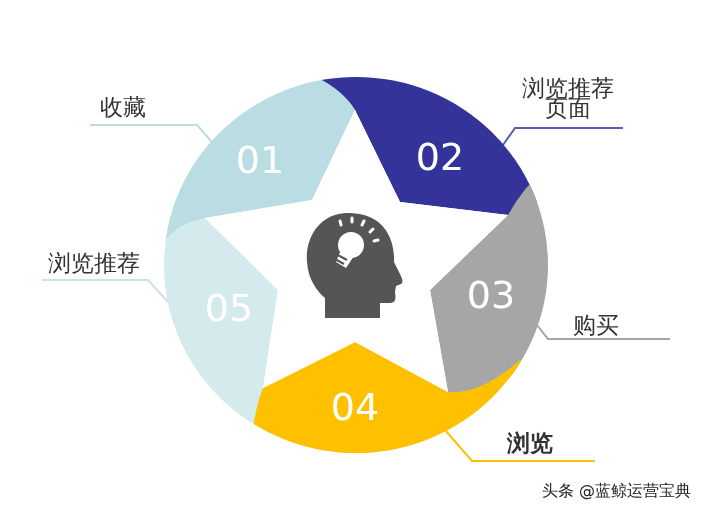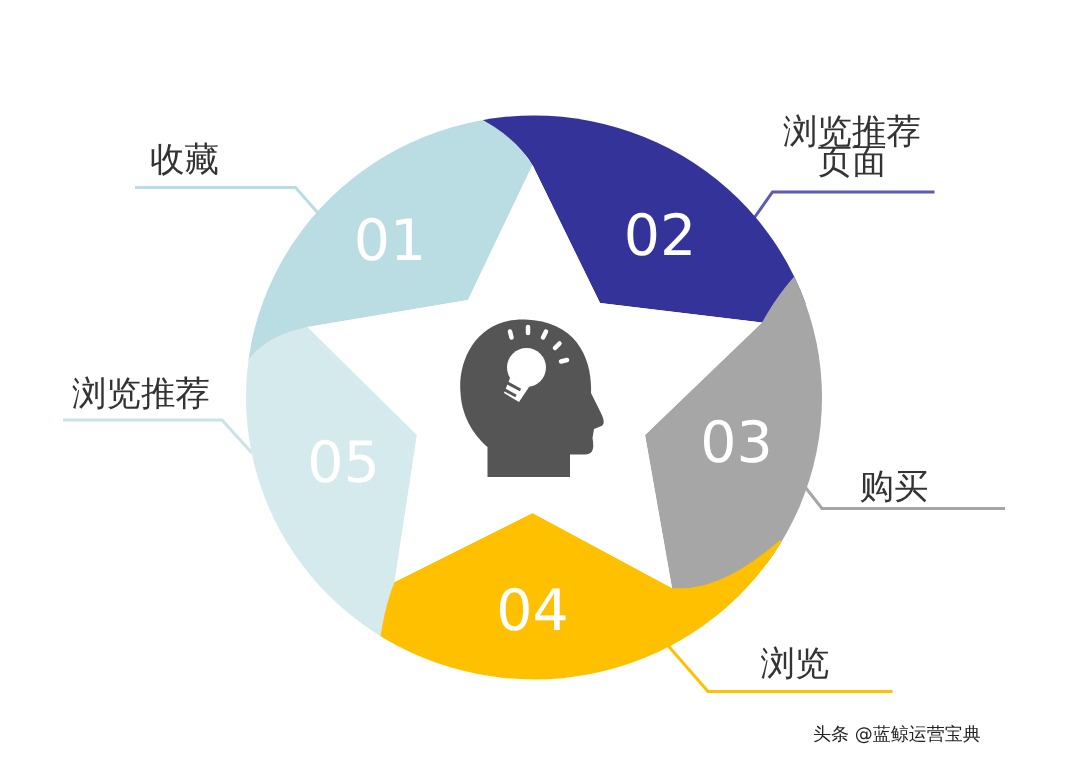--- a/index.html
+++ b/index.html
@@ -1,20 +1,20 @@
 <!DOCTYPE html>
 <html><head>
 <meta charset="utf-8">
 <style>
   html, body { margin:0; padding:0; background:#ffffff; }
   body { width:725px; height:516px; position:relative; overflow:hidden; font-family:"DejaVu Sans", "Liberation Sans", sans-serif; }
   #diagram { position:absolute; left:0; top:0; width:725px; height:516px; }
   .num { font-family:"DejaVu Sans", sans-serif; font-size:38px; fill:#ffffff; text-anchor:middle; dominant-baseline:central; }
   .label { position:absolute; font-size:23px; color:#333333; line-height:20px; text-align:center; white-space:nowrap; }
-  .watermark { position:absolute; left:542px; top:481px; font-size:12px; color:#222222; white-space:nowrap; }
+  .watermark { position:absolute; left:542px; top:481px; font-size:16px; color:#222222; white-space:nowrap; }
 </style>
 </head>
 <body>
 
 <svg id="diagram" viewBox="0 0 725 516" xmlns="http://www.w3.org/2000/svg">
   <defs>
     <clipPath id="circleClip">
       <ellipse cx="356" cy="265" rx="192" ry="188"></ellipse>
     </clipPath>
   </defs>
@@ -65,16 +65,16 @@
     </g>
   </g>
 </svg>
 
 <div class="label" style="left:100px; top:97px;">收藏</div>
 <div class="label" style="left:522px; top:78px;">
   <div>浏览推荐</div>
   <div>页面</div>
 </div>
 <div class="label" style="left:573px; top:315px;">购买</div>
-<div class="label" style="left:507px; top:433px;">浏览</div>
+<div class="label" style="left:507px; top:433px;font-weight:bold;">浏览</div>
 <div class="label" style="left:48px; top:253px;">浏览推荐</div>
 
 <div class="watermark">头条 @蓝鲸运营宝典</div>
 
 </body></html>

